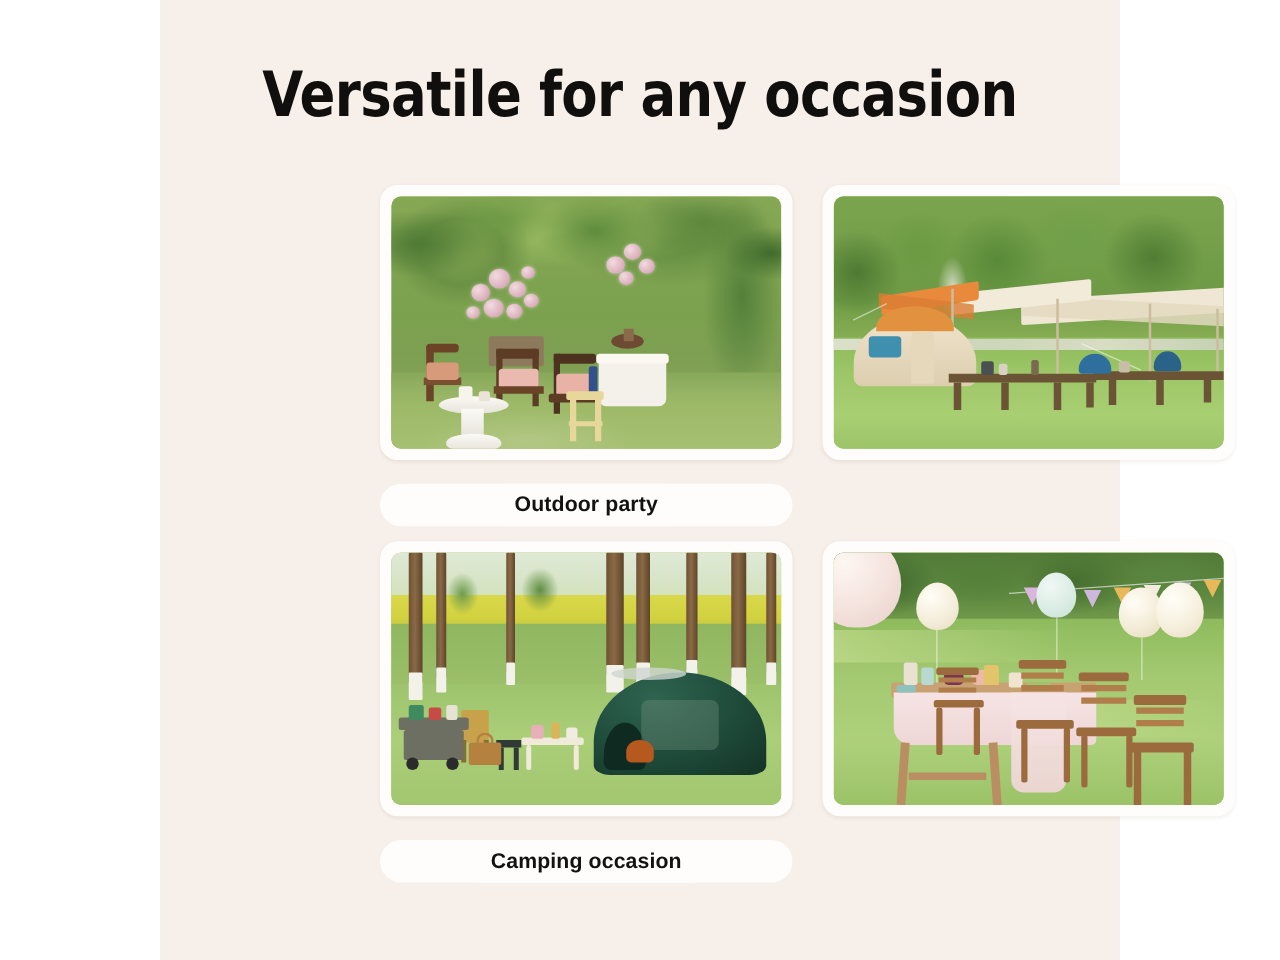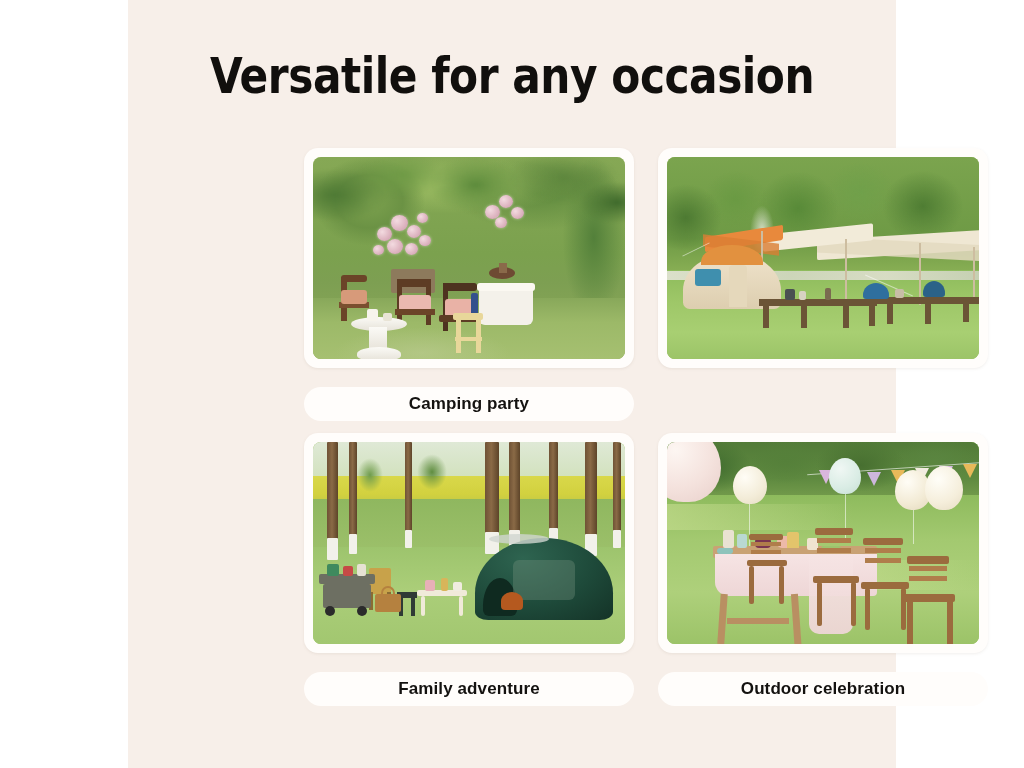--- a/index.html
+++ b/index.html
@@ -276,21 +276,21 @@
         <div class="layer s1-stool" style="left:142px; top:180px; width:27px; height:4px;"></div>
 
         <div class="layer s1-pedestal" style="left:38px; top:160px; width:56px; height:14px; border-radius:50%;"></div>
         <div class="layer s1-pedestal" style="left:56px; top:170px; width:18px; height:24px;"></div>
         <div class="layer s1-pedestal" style="left:44px; top:190px; width:44px; height:14px; border-radius:50% 50% 40% 40%;"></div>
         <div class="layer" style="left:54px; top:152px; width:11px; height:12px; background:#f7f4ec; border-radius:2px;"></div>
         <div class="layer" style="left:70px; top:156px; width:9px;  height:8px;  background:#e9e4d6; border-radius:2px;"></div>
       </div>
     </div>
     <div class="pill p1 pL">
-      <span class="pill-inner">Camping party</span>
+      <span class="pill-inner">Outdoor party</span>
     </div>
 
     <div class="card r1 cR">
       <div class="photo">
         <div class="layer s2-bg"></div>
         <div class="layer s2-forest"></div>
         <div class="layer s2-field"></div>
 
         <div class="layer" style="left:0; top:114px; width:100%; height:9px; background:linear-gradient(90deg,#e8e6dd,#d7dac9 40%,#e4e2d6 70%,#cfd4c2); opacity:.85;"></div>
 
@@ -391,21 +391,21 @@
         <div class="layer" style="left:44px; top:164px; width:10px; height:10px; background:#2b2b2b; border-radius:50%;"></div>
         <div class="layer" style="left:14px; top:122px; width:12px; height:12px; background:#3f8a5e; border-radius:2px;"></div>
         <div class="layer" style="left:30px; top:124px; width:10px; height:10px; background:#c64a46; border-radius:2px;"></div>
         <div class="layer" style="left:44px; top:122px; width:9px;  height:12px; background:#e6e2d4; border-radius:2px;"></div>
 
         <div class="layer" style="left:62px; top:152px; width:26px; height:18px; background:#b5813f; border-radius:2px;"></div>
         <div class="layer" style="left:68px; top:144px; width:14px; height:9px;  border:2px solid #b5813f; border-bottom:none; border-radius:8px 8px 0 0;"></div>
       </div>
     </div>
     <div class="pill p2 pL">
-      <span class="pill-inner">Family adventure</span>
+      <span class="pill-inner">Camping occasion</span>
     </div>
 
     <div class="card r2 cR">
       <div class="photo">
         <div class="layer s4-bg"></div>
         <div class="layer s4-trees"></div>
         <div class="layer s4-lawn"></div>
 
         <div class="layer" style="left:0; top:62px; width:100%; height:26px; background:linear-gradient(90deg, rgba(205,225,150,.55), rgba(205,225,150,0) 60%);"></div>
         <div class="layer" style="left:30%; top:118px; width:70%; height:30px; background:linear-gradient(90deg, rgba(200,222,145,0), rgba(200,222,145,.45) 50%, rgba(200,222,145,0));"></div>
@@ -466,18 +466,15 @@
         <div class="layer s4-chair" style="left:234px; top:146px; width:5px;  height:42px;"></div>
 
         <div class="layer s4-chair" style="left:240px; top:114px; width:42px; height:8px;"></div>
         <div class="layer s4-chair-slat" style="left:242px; top:124px; width:38px; height:5px;"></div>
         <div class="layer s4-chair-slat" style="left:242px; top:134px; width:38px; height:5px;"></div>
         <div class="layer s4-chair" style="left:236px; top:152px; width:52px; height:8px;"></div>
         <div class="layer s4-chair" style="left:240px; top:158px; width:6px;  height:46px;"></div>
         <div class="layer s4-chair" style="left:280px; top:158px; width:6px;  height:46px;"></div>
       </div>
     </div>
-    <div class="pill p2 pR">
-      <span class="pill-inner">Outdoor celebration</span>
-    </div>
 
   </div>
 </div>
 
 </body></html>

